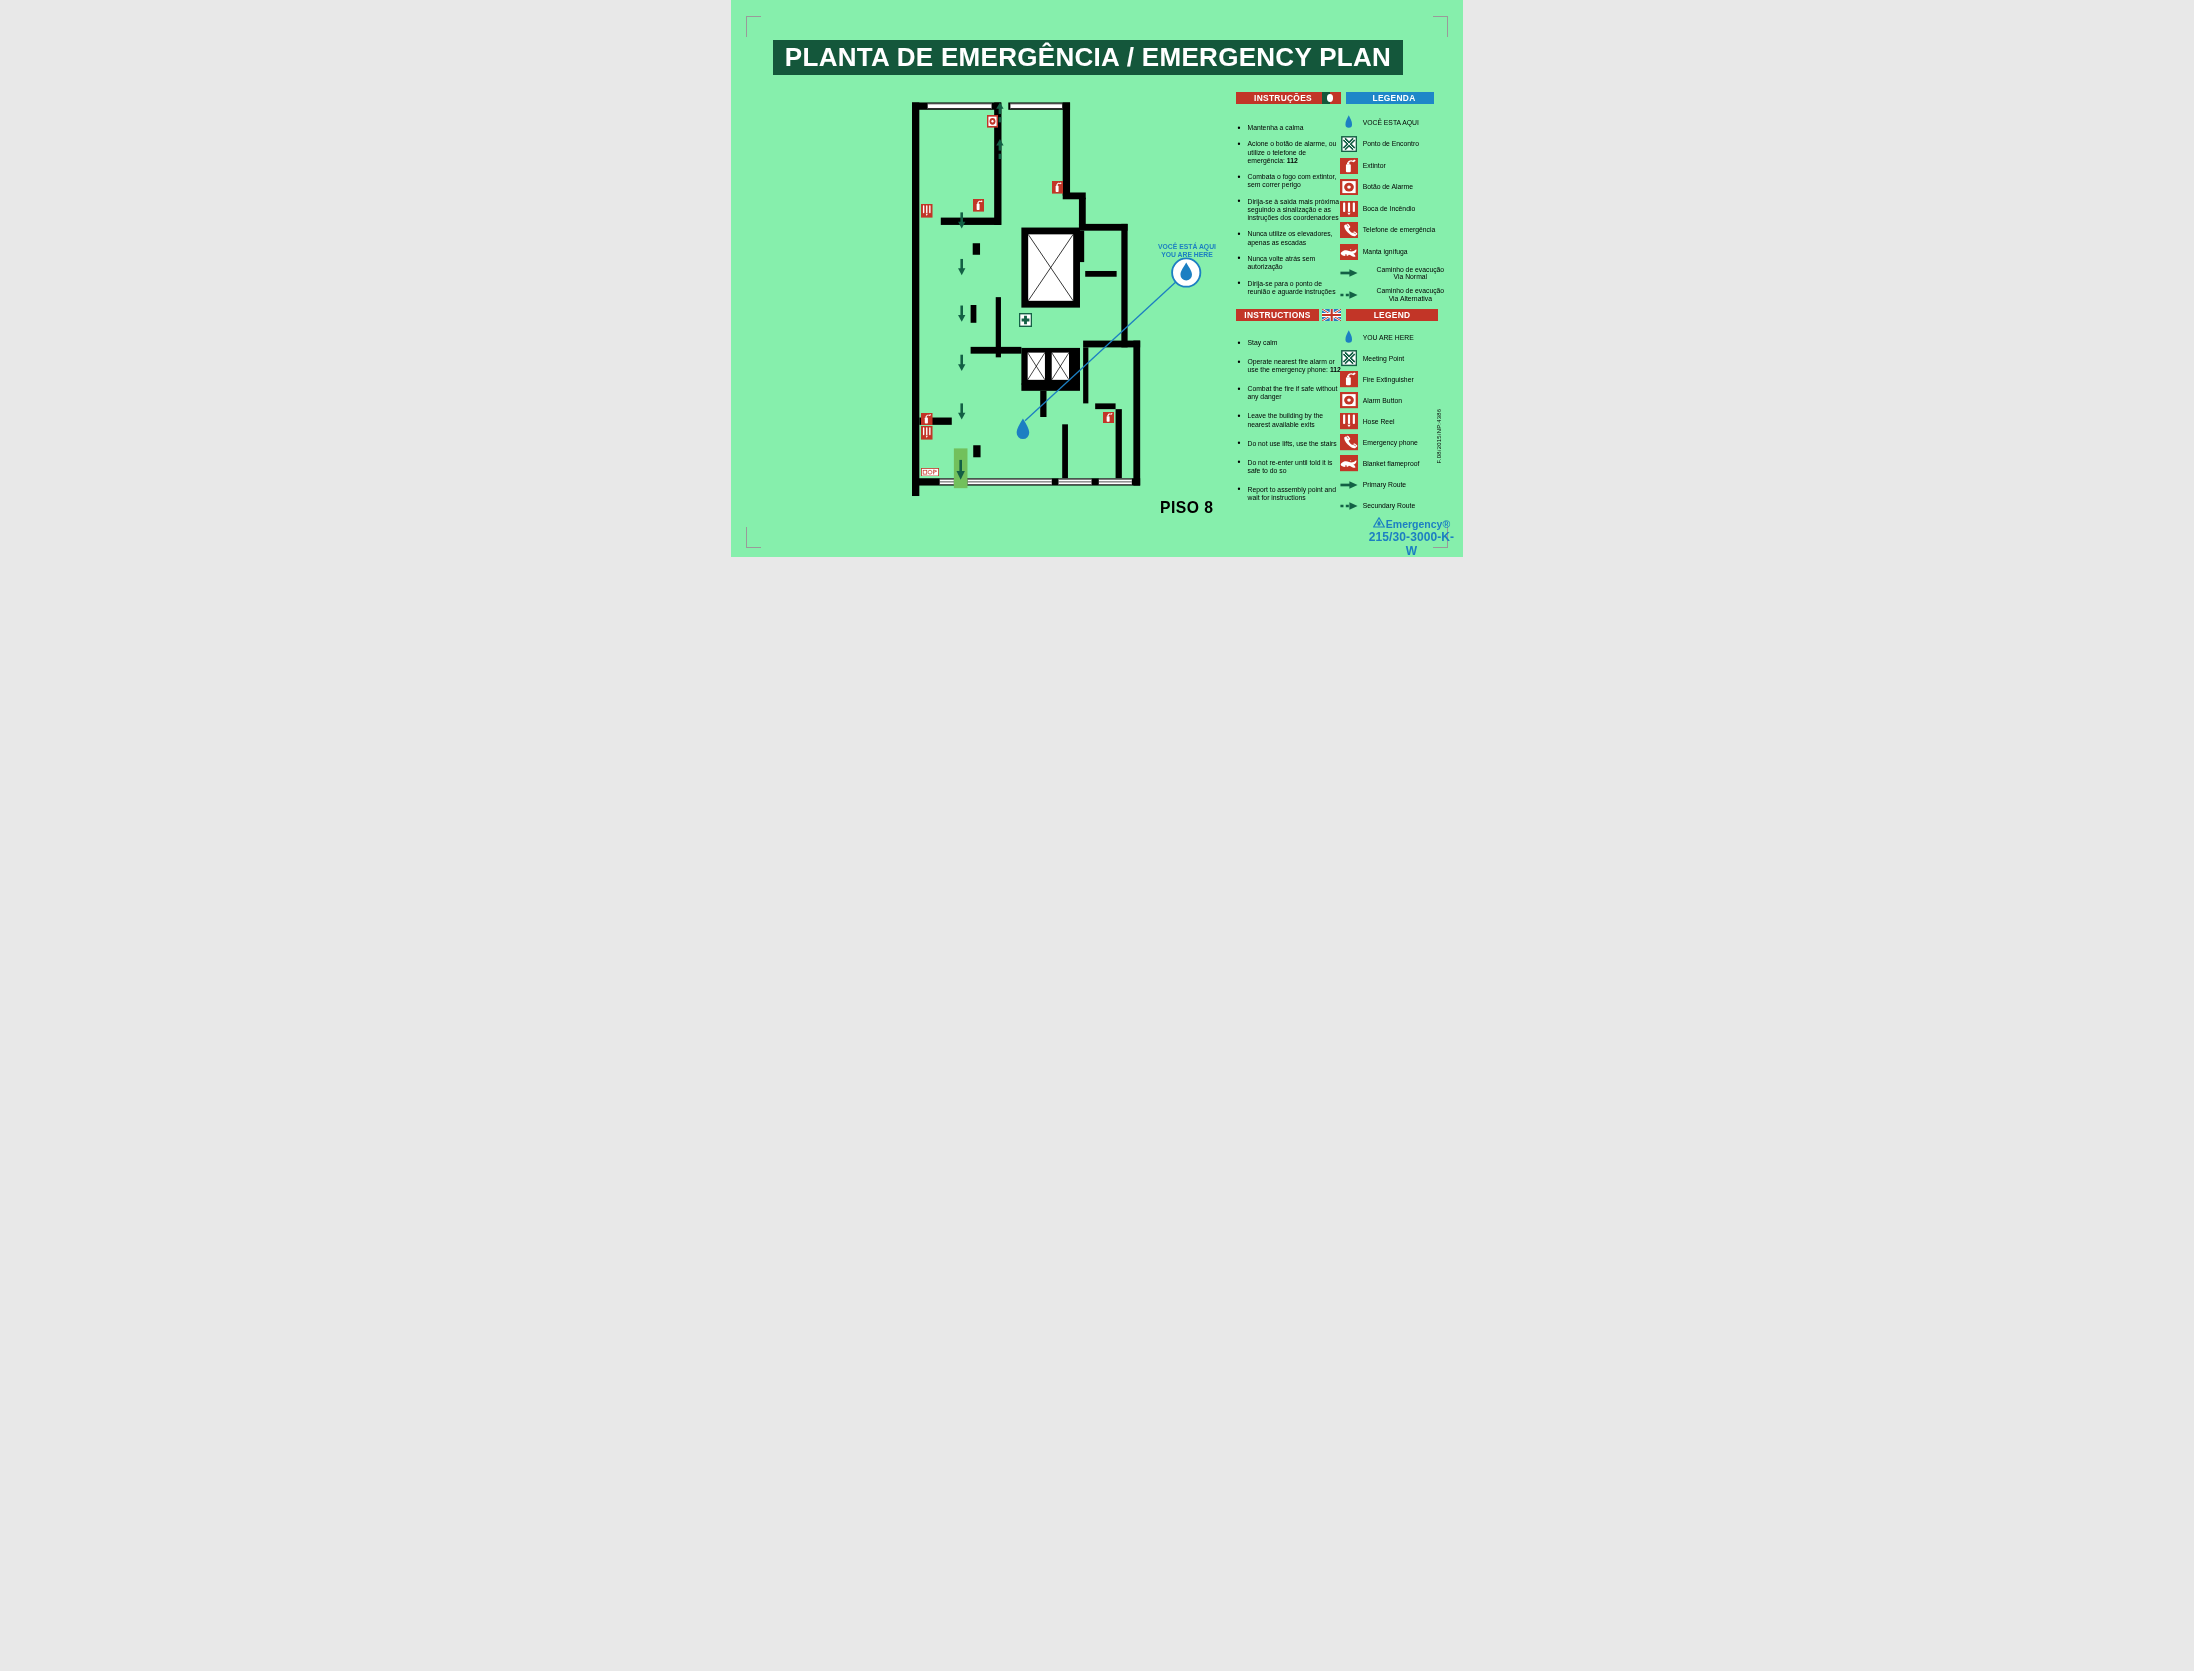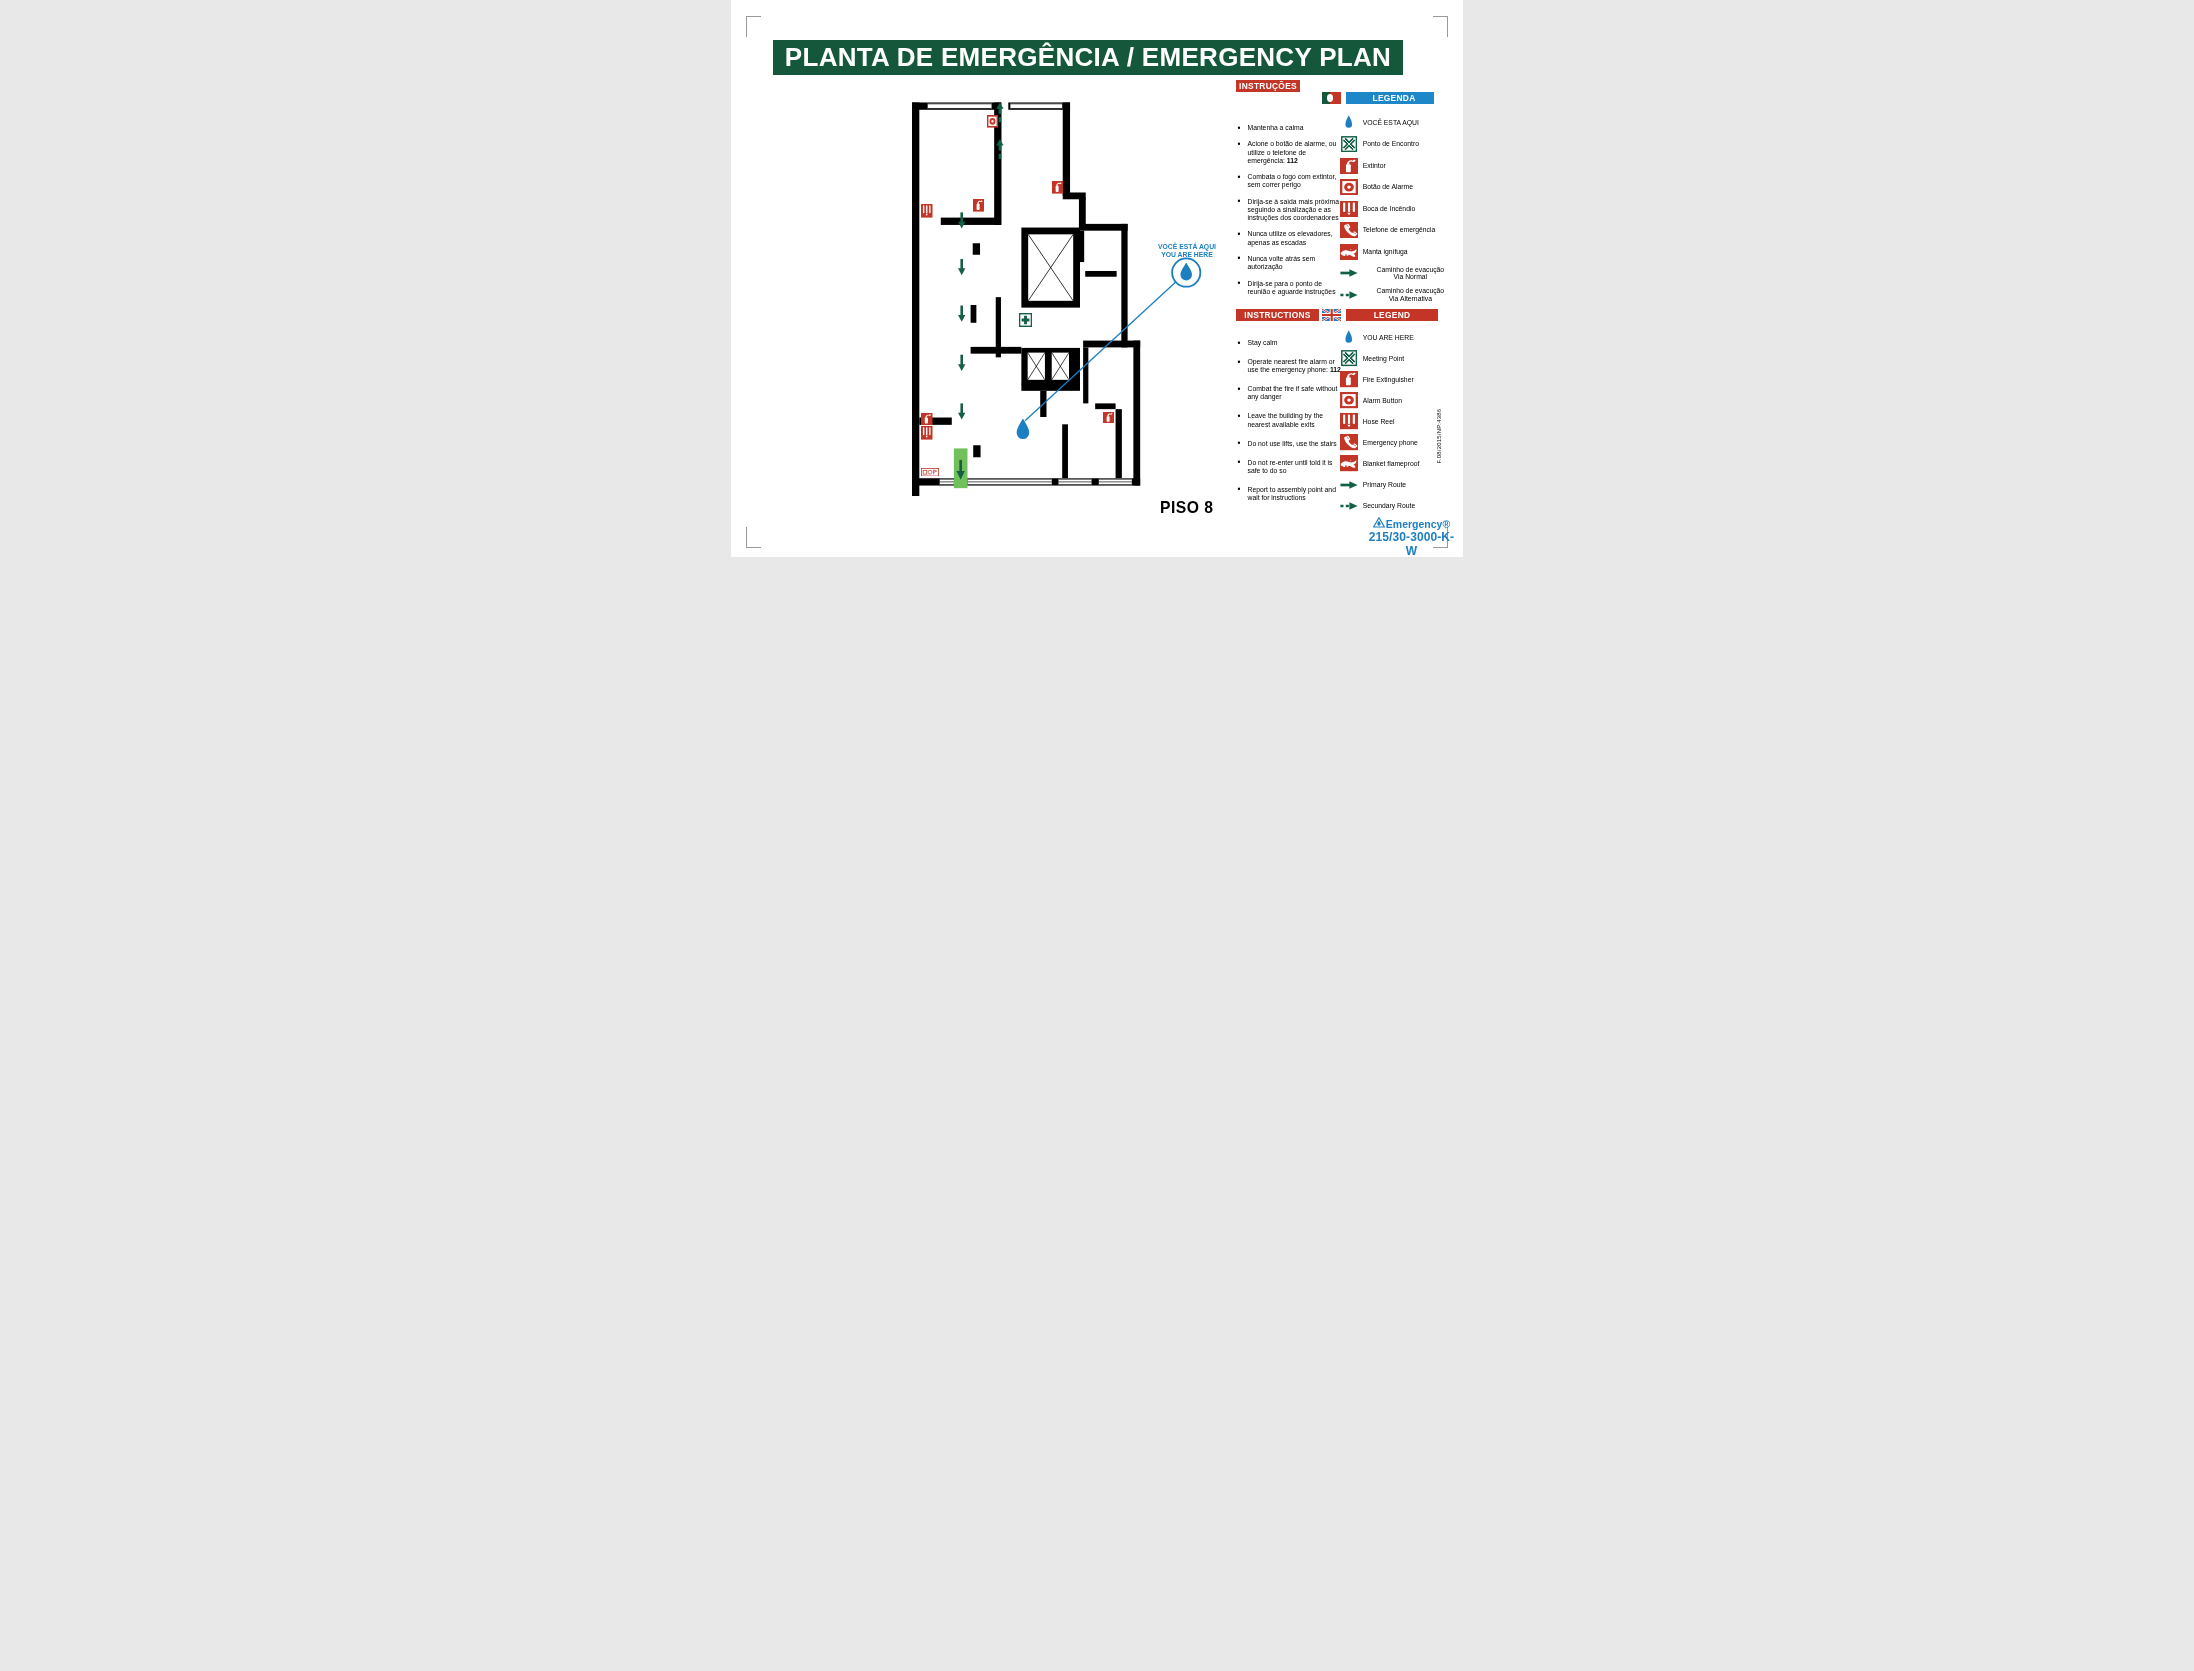--- a/index.html
+++ b/index.html
@@ -1,16 +1,16 @@
 <!DOCTYPE html>
 <html style="--header-green: #14573b; --signal-red: #c23527; --signal-blue: #1e87c8; --marker-blue: #1c7fc2; --route-green: #136045; --exit-green: #72c05c;font-size:8.4px"><head>
 <meta charset="utf-8">
 <style>
   html,body{margin:0;padding:0;background:#e8e8e8;font-family:"Liberation Sans","DejaVu Sans",sans-serif;}
-  .page{position:relative;width:732px;height:557px;background:#ffffff;margin:0 auto;overflow:hidden;}
+  .page{position:relative;width:732px;height:557px;background:#86efac;margin:0 auto;overflow:hidden;}
   .crop{position:absolute;width:13.6px;height:20px;}
   .crop.tl{left:15px;top:15.7px;border-top:1px solid #9a9a9a;border-left:1px solid #9a9a9a;}
   .crop.tr{right:15px;top:15.7px;border-top:1px solid #9a9a9a;border-right:1px solid #9a9a9a;}
   .crop.bl{left:15px;bottom:9.4px;border-bottom:1px solid #9a9a9a;border-left:1px solid #9a9a9a;}
   .crop.br{right:15px;bottom:9.4px;border-bottom:1px solid #9a9a9a;border-right:1px solid #9a9a9a;}
   .banner{position:absolute;left:42px;top:40px;width:630px;height:35px;background:var(--header-green,#14573b);
           color:#fff;font-weight:bold;font-size:26px;letter-spacing:0.3px;text-align:center;line-height:35px;white-space:nowrap;}
   .plan{position:absolute;left:181px;top:98px;width:314px;height:414px;}
   .plan svg.base{position:absolute;left:0;top:0;}
   .picon{position:absolute;}
@@ -240,21 +240,21 @@
       </div>
   </div>
 
   <div class="yah">
     <div>VOCÊ ESTÁ AQUI</div>
     <div>YOU ARE HERE</div>
   </div>
 
   <div class="piso">PISO 8</div>
 
-  <div class="hdr red" style="left:505px;top:80px;width:64px;">INSTRUÇÕES</div>
+  <div class="hdr red" style="left:505px;top:92px;width:94px;">INSTRUÇÕES</div>
   <div class="flag flag-pt" style="left:591px;top:92px;">
       <span class="g"></span>
       <span class="ring"></span>
     </div>
   <div class="hdr blue" style="left:615px;top:92px;width:80px;">LEGENDA</div>
 
   <div class="ins-list pt-ins" style="left:505px;top:124px;">
 
       <div class="ins-item"><span class="ins-text"><span>Mantenha a calma</span></span></div>
 

